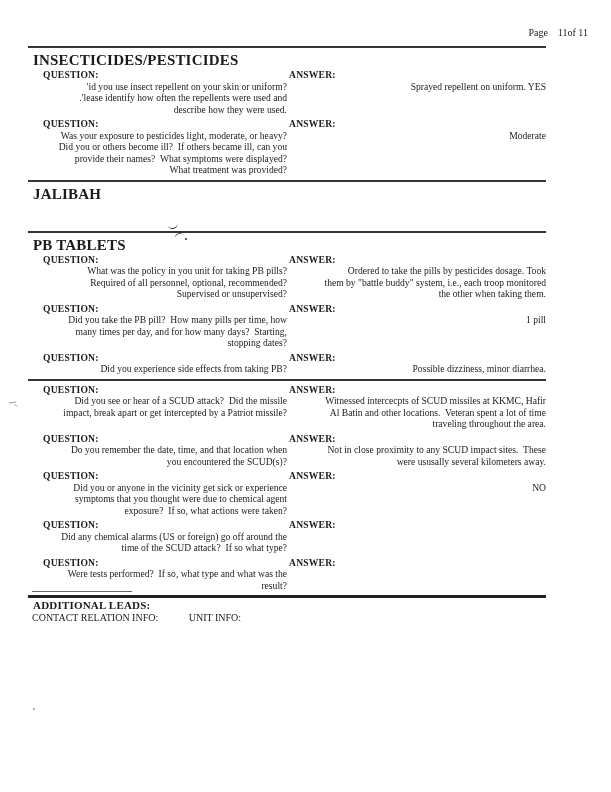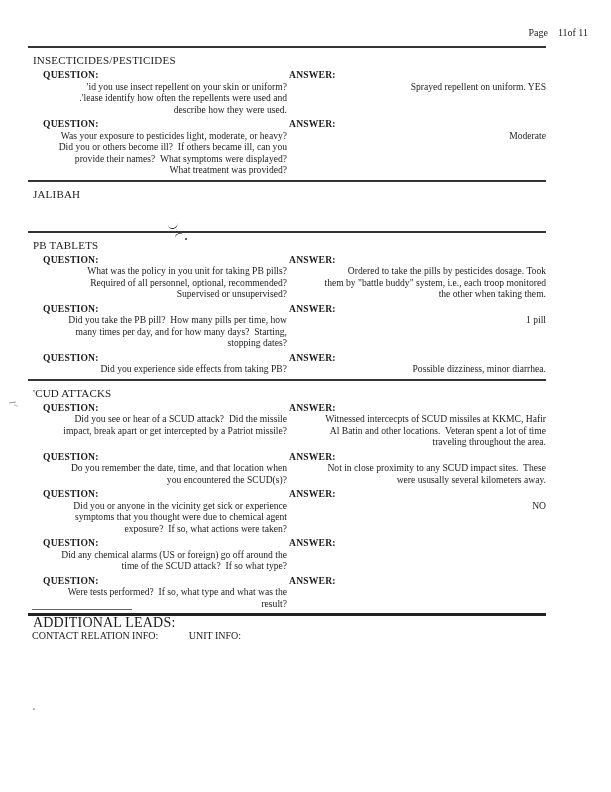--- a/index.html
+++ b/index.html
@@ -15,35 +15,35 @@
   }
   .content { margin-left:28px; width:518px; position:relative; }
   .rule { height:2px; background:#343434; border:0; }
   .rule-top { margin-top:7px; }
   .rule-mid2 { margin-top:4px; }
   .rule-mid3 { margin-top:31px; position:relative; }
   .rule-mid4 { margin-top:4px; }
   .rule-thick { margin-top:3px; height:3px; background:#222; }
   .pre-rule { width:100px; height:1px; background:#666; margin:0 0 1px 4px; }
   .sec-title {
-    font-weight:normal; font-size:11px; line-height:12px;
+    font-weight:bold; font-size:15px; line-height:12px;
     margin:6px 0 2px 5px; letter-spacing:0.2px;
   }
   .qa-row { display:flex; margin-top:3px; align-items:flex-start; }
   .q-col { margin-left:13px; width:246px; flex:0 0 246px; }
   .a-col { width:259px; flex:0 0 259px; }
   .lbl {
     display:block; font-weight:bold; font-size:9.6px; line-height:11.5px;
     padding-left:2px; letter-spacing:0.2px;
   }
   .txt {
     display:block; font-size:9.6px; line-height:11.5px;
     white-space:pre; overflow:visible;text-align:right;
   }
-  .footer-title { font-weight:normal; font-size:14px; line-height:12px; margin:1px 0 0 5px; letter-spacing:0.2px; }
+  .footer-title { font-weight:bold; font-size:11px; line-height:12px; margin:1px 0 0 5px; letter-spacing:0.2px; }
   .footer-line { font-size:10px; line-height:12px; margin:1px 0 0 4px; }
   .footer-line .unit { margin-left:16px;padding-left:12px; }
   
   .sq1 { position:absolute; left:140px; top:-8px; width:10px; height:5px;
          border-bottom:1.2px solid #2a2a2a; border-radius:0 0 60% 60%/0 0 100% 100%;
          transform:rotate(-12deg); }
   .sq2 { position:absolute; left:147px; top:2px; width:8px; height:4px;
          border-top:1.2px solid #2a2a2a; border-radius:60% 60% 0 0/100% 100% 0 0;
          transform:rotate(-22deg); }
   .sq3 { position:absolute; left:157px; top:7px; width:2px; height:2px;
@@ -143,21 +143,20 @@
       <div class="a-col">
         <span class="lbl">ANSWER:</span>
         <span class="txt">Possible dizziness, minor diarrhea.</span>
       </div>
     </div>
   </div>
 
   <div class="rule rule-mid4"></div>
 
   <div>
-    <div class="sec-title">'CUD ATTACKS</div>
 
     <div class="qa-row">
       <div class="q-col">
         <span class="lbl">QUESTION:</span>
         <span class="txt">Did you see or hear of a SCUD attack?  Did the missile
 impact, break apart or get intercepted by a Patriot missile?</span>
       </div>
       <div class="a-col">
         <span class="lbl">ANSWER:</span>
         <span class="txt">Witnessed intercecpts of SCUD missiles at KKMC, Hafir

